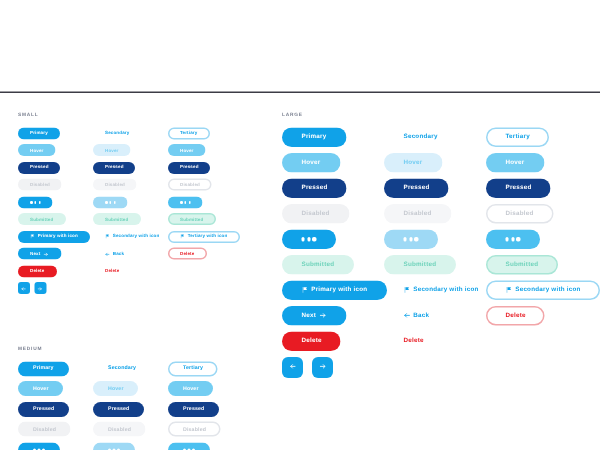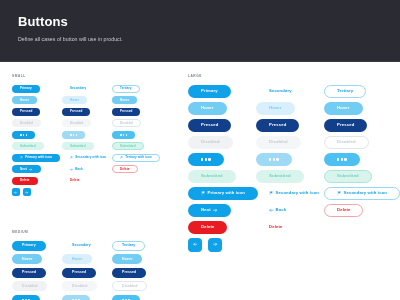--- a/index.html
+++ b/index.html
@@ -112,24 +112,20 @@
   }
   .sq-s { width: 8px;  height: 8px;  border-radius: 2px; }
   .sq-l { width: 14px; height: 14px; border-radius: 4px; }
   .sqbtn svg { display: block; }
 </style>
 </head>
 <body>
 
 <div id="page">
 
-  <div class="header">
-    <h1>Buttons</h1>
-    <p>Define all cases of button will use in product.</p>
-  </div>
   <div class="header-rule"></div>
 
   <div id="sections-root">
       <div class="section" style="left: 12px; top: 74px;">
         <div class="section-label">SMALL</div>
         <div class="cols">
           <div class="col" style="width: 50px;">
             <div class="cell" style="height: 11.5px;">
               <div class="btn sz-s v-primary">
                 <span>Primary</span>

